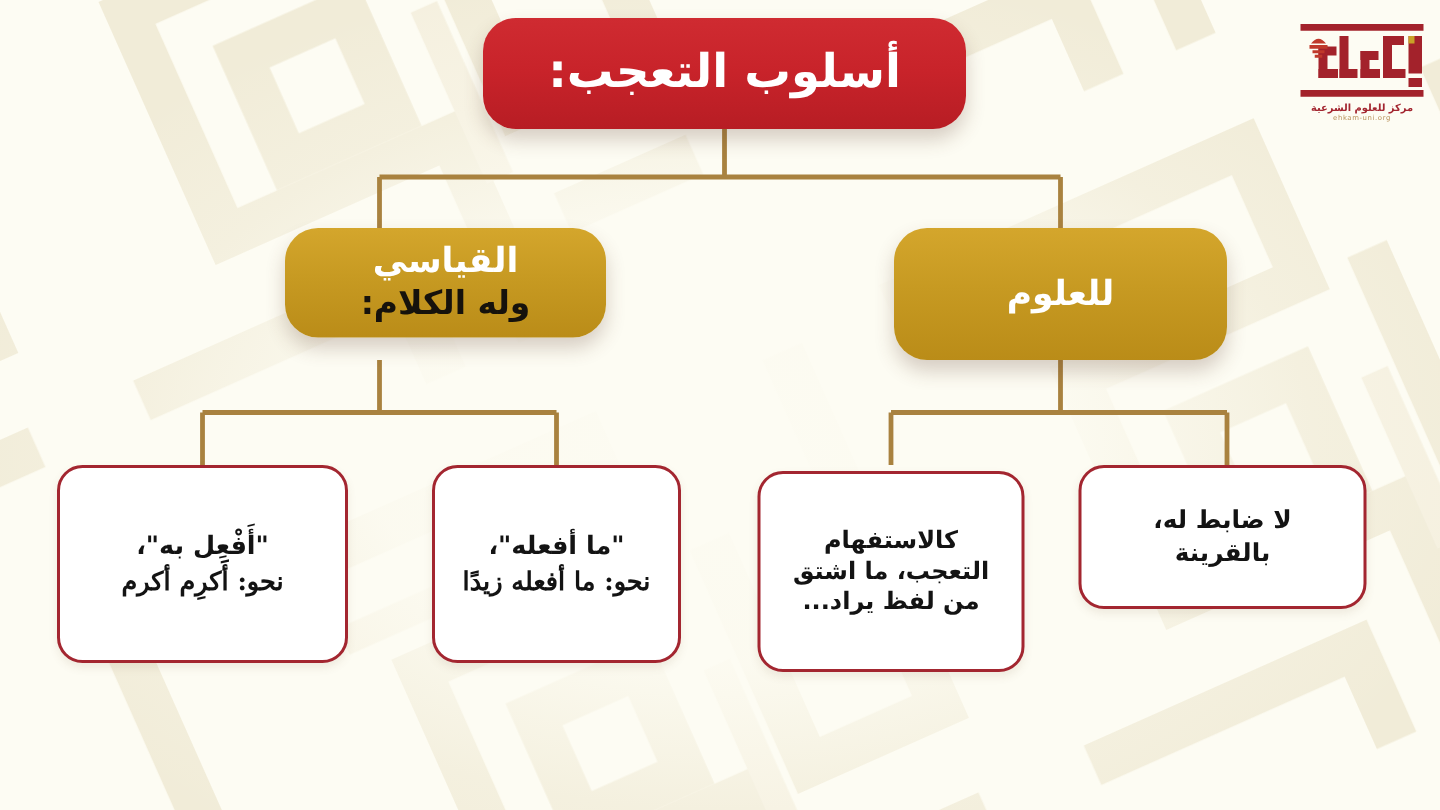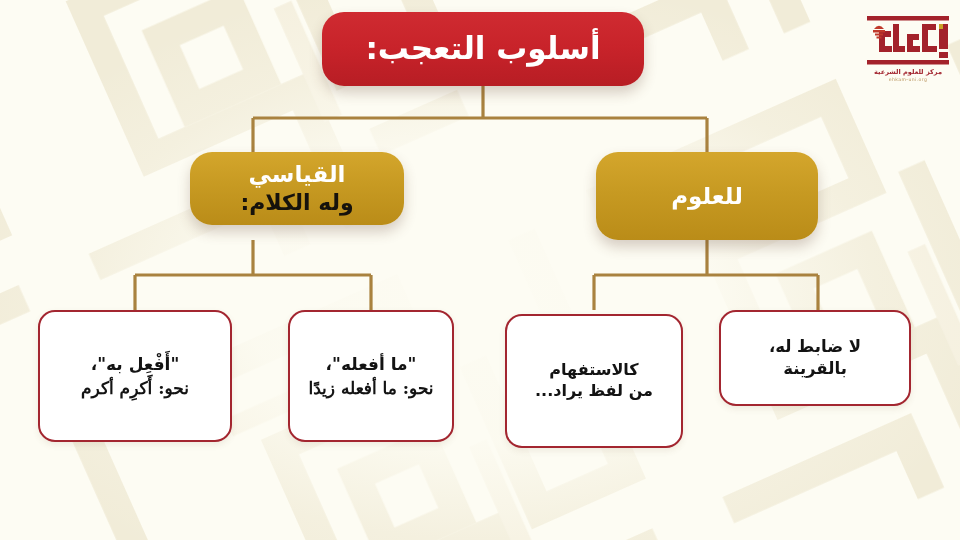--- a/index.html
+++ b/index.html
@@ -220,20 +220,21 @@
     <span class="leaf-sub">نحو: أَكرِم أكرم</span>
   </div>
 
   <div class="node node-leaf leaf-2">
     <span class="leaf-head">"ما أفعله"،</span>
     <span class="leaf-sub">نحو: ما أفعله زيدًا</span>
   </div>
 
   <div class="node node-leaf leaf-3">
     <span class="leaf-line">كالاستفهام</span>
+    <span class="leaf-line">التعجب، ما اشتق</span>
     <span class="leaf-line">من لفظ يراد...</span>
   </div>
 
   <div class="node node-leaf leaf-4">
     <span class="leaf-line">لا ضابط له،</span>
     <span class="leaf-line">بالقرينة</span>
   </div>
 
   <div class="logo">
     <svg class="logo-mark" viewBox="0 0 176 104">

